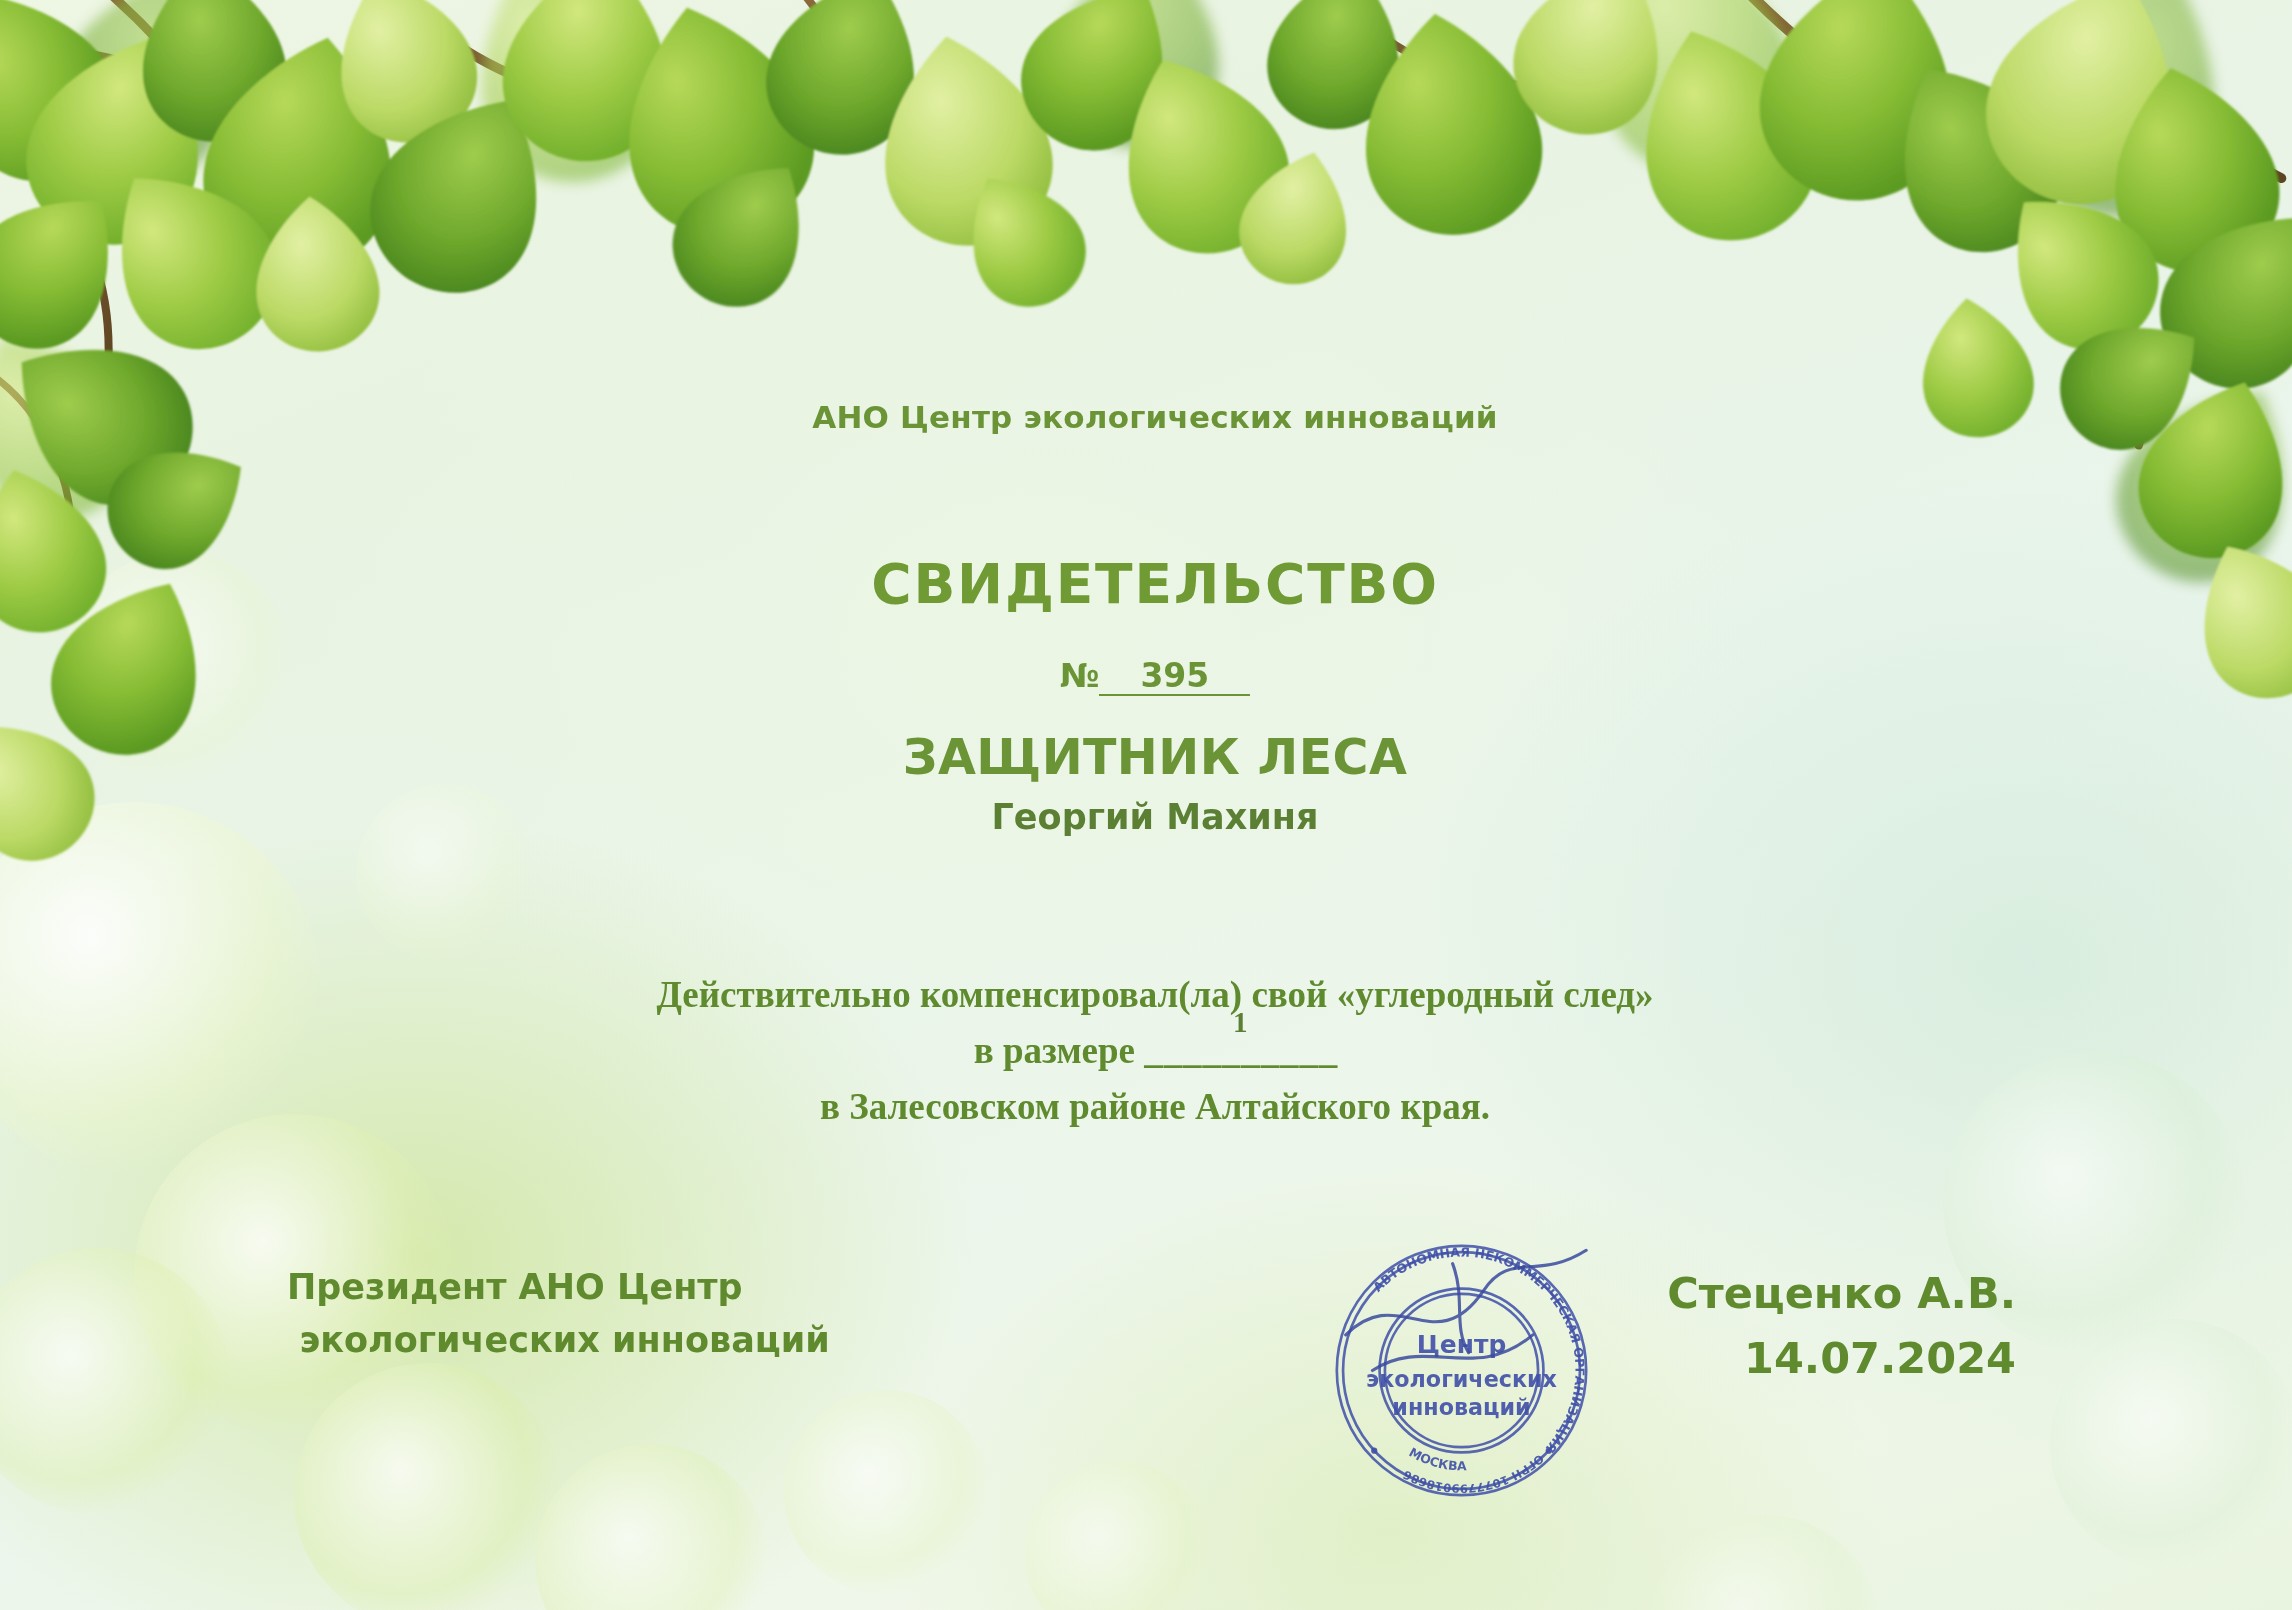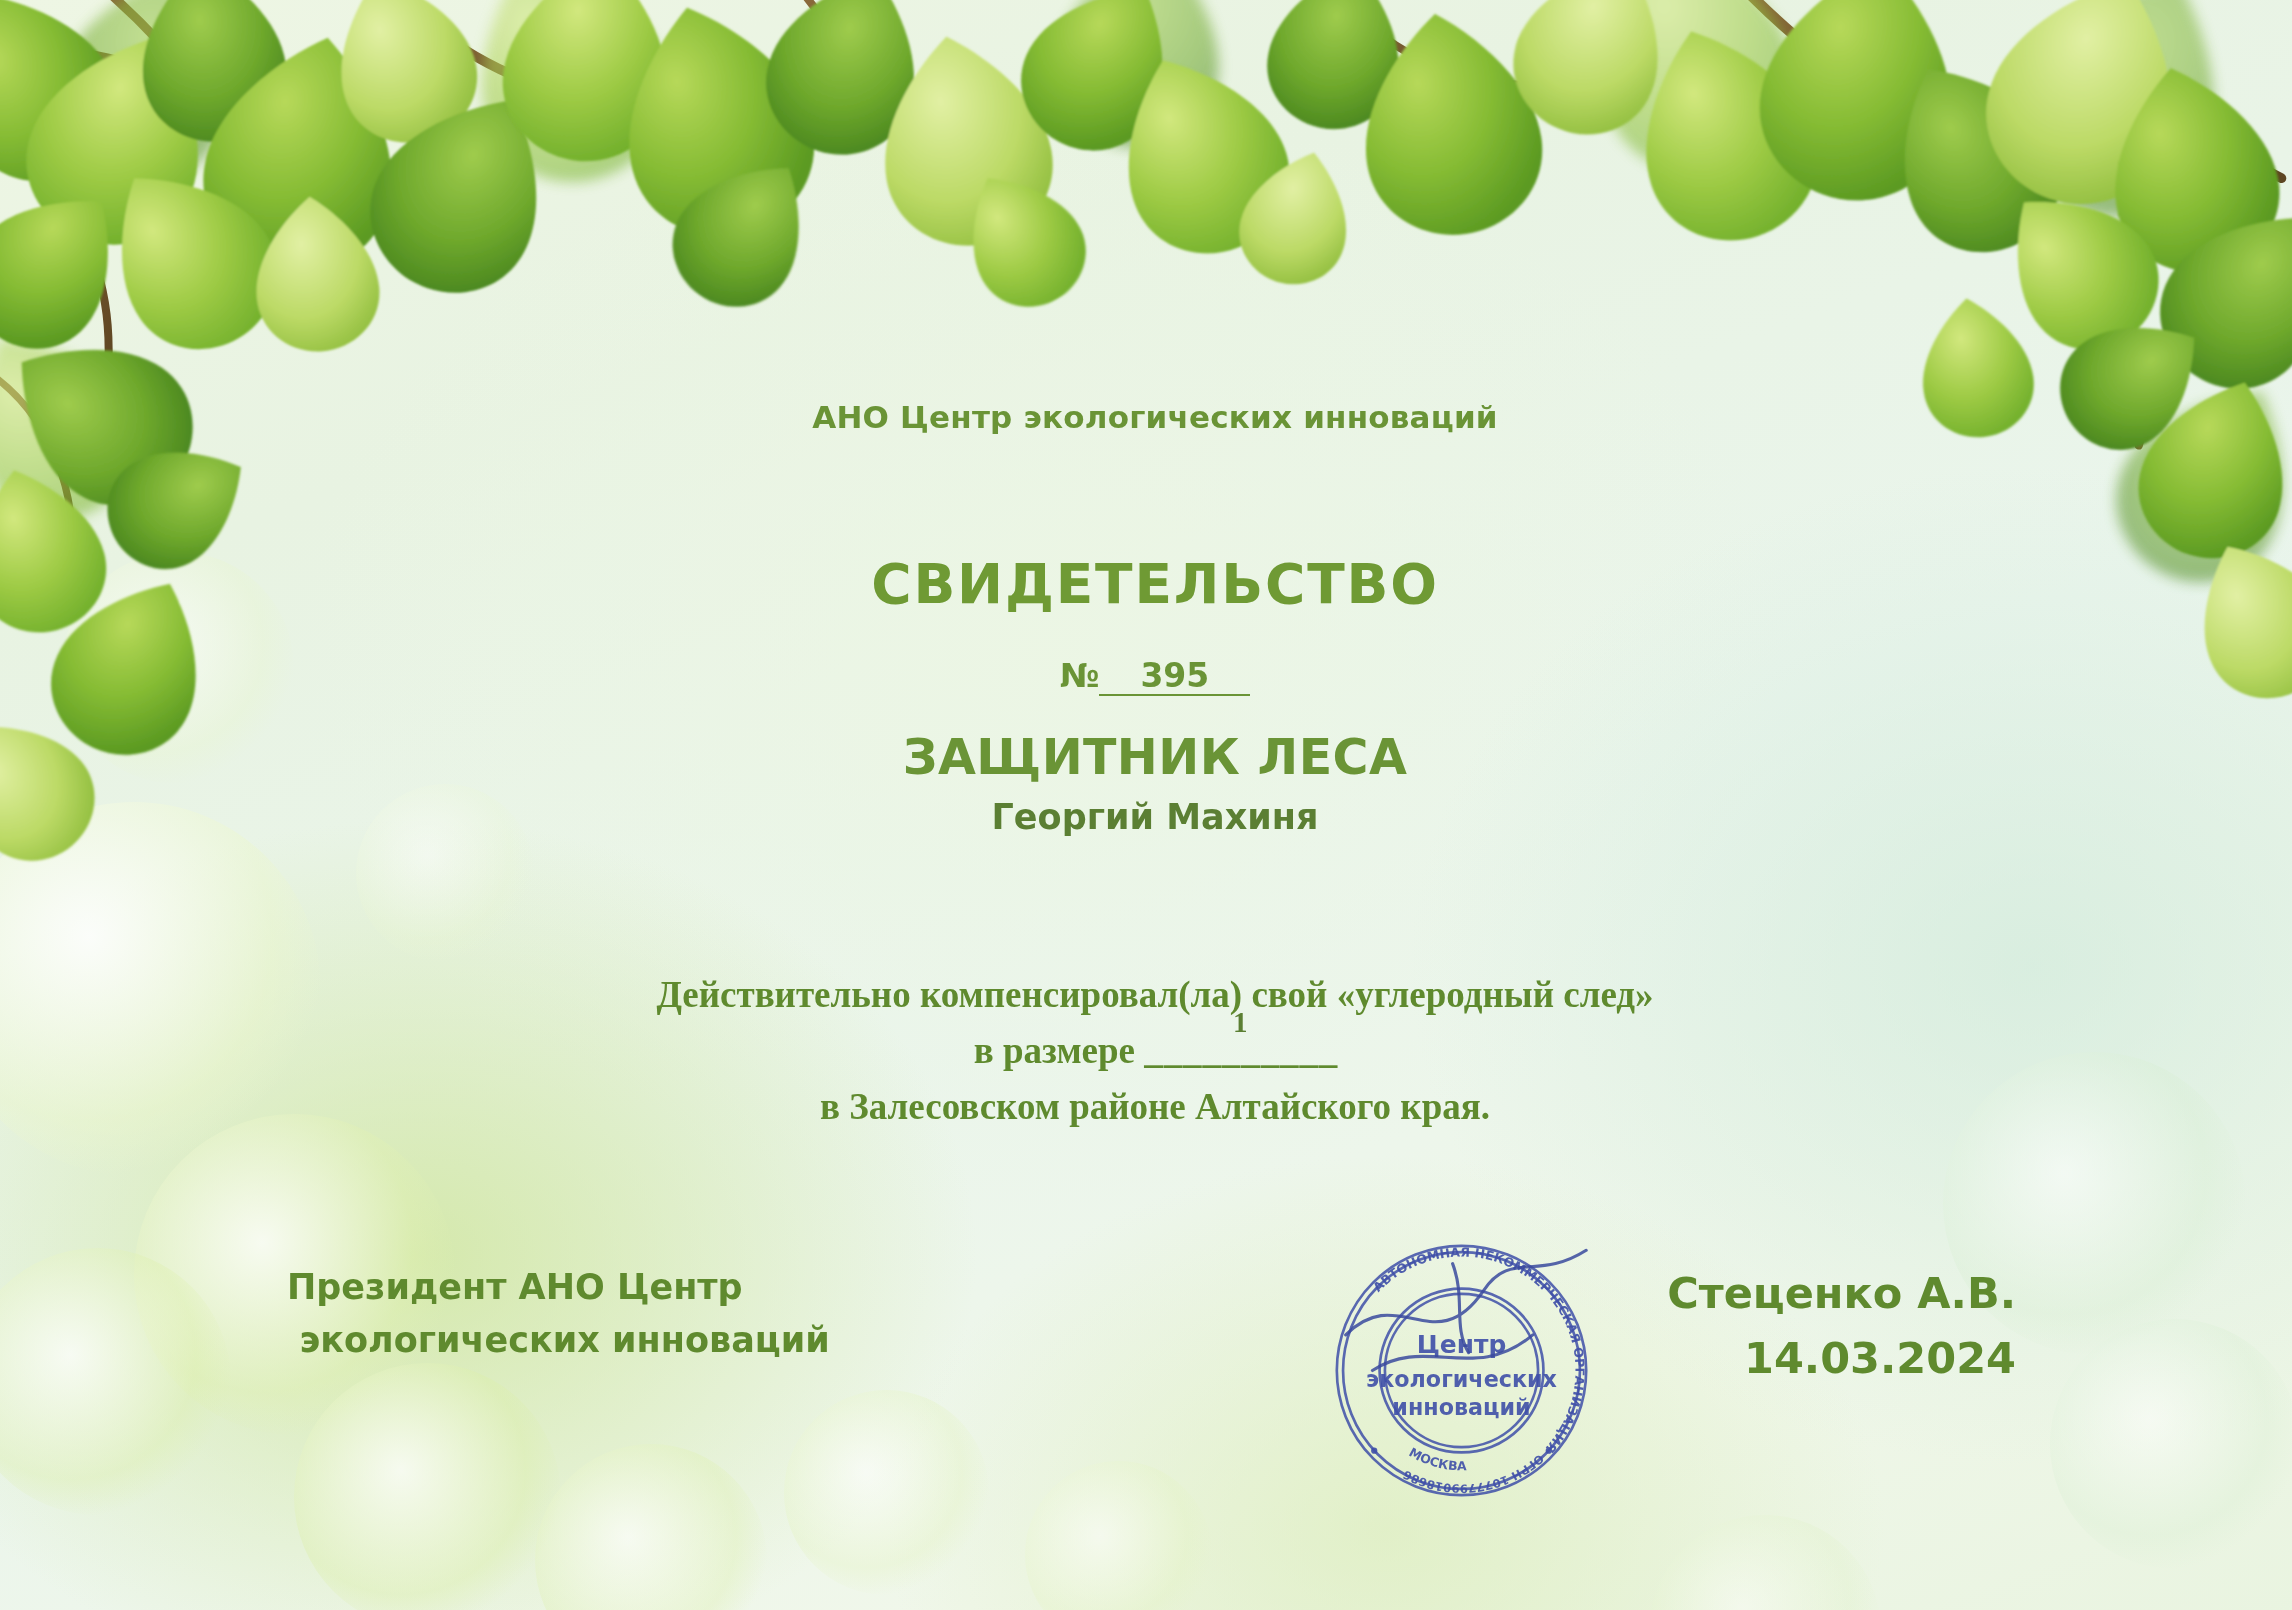--- a/index.html
+++ b/index.html
@@ -345,21 +345,21 @@
       <div>в Залесовском районе Алтайского края.</div>
     </div>
 
     <div class="signer-left">
       <div class="line1">Президент АНО Центр</div>
       <div class="line2">экологических инноваций</div>
     </div>
 
     <div class="signer-right">
       <div>Стеценко А.В.</div>
-      <div>14.03.2024</div>
+      <div>14.07.2024</div>
     </div>
 
     <div class="stamp">
       <svg viewBox="0 0 320 320" xmlns="http://www.w3.org/2000/svg">
         <defs>
           <path id="outerArc" d="M 160,160 m -128,0 a 128,128 0 1,1 256,0 a 128,128 0 1,1 -256,0"></path>
           <path id="bottomArc" d="M 160,160 m -112,0 a 112,112 0 1,0 224,0"></path>
         </defs>
         <g fill="none" stroke="#3f4fa8" stroke-width="3" opacity="0.85">
           <circle cx="160" cy="160" r="140"></circle>

